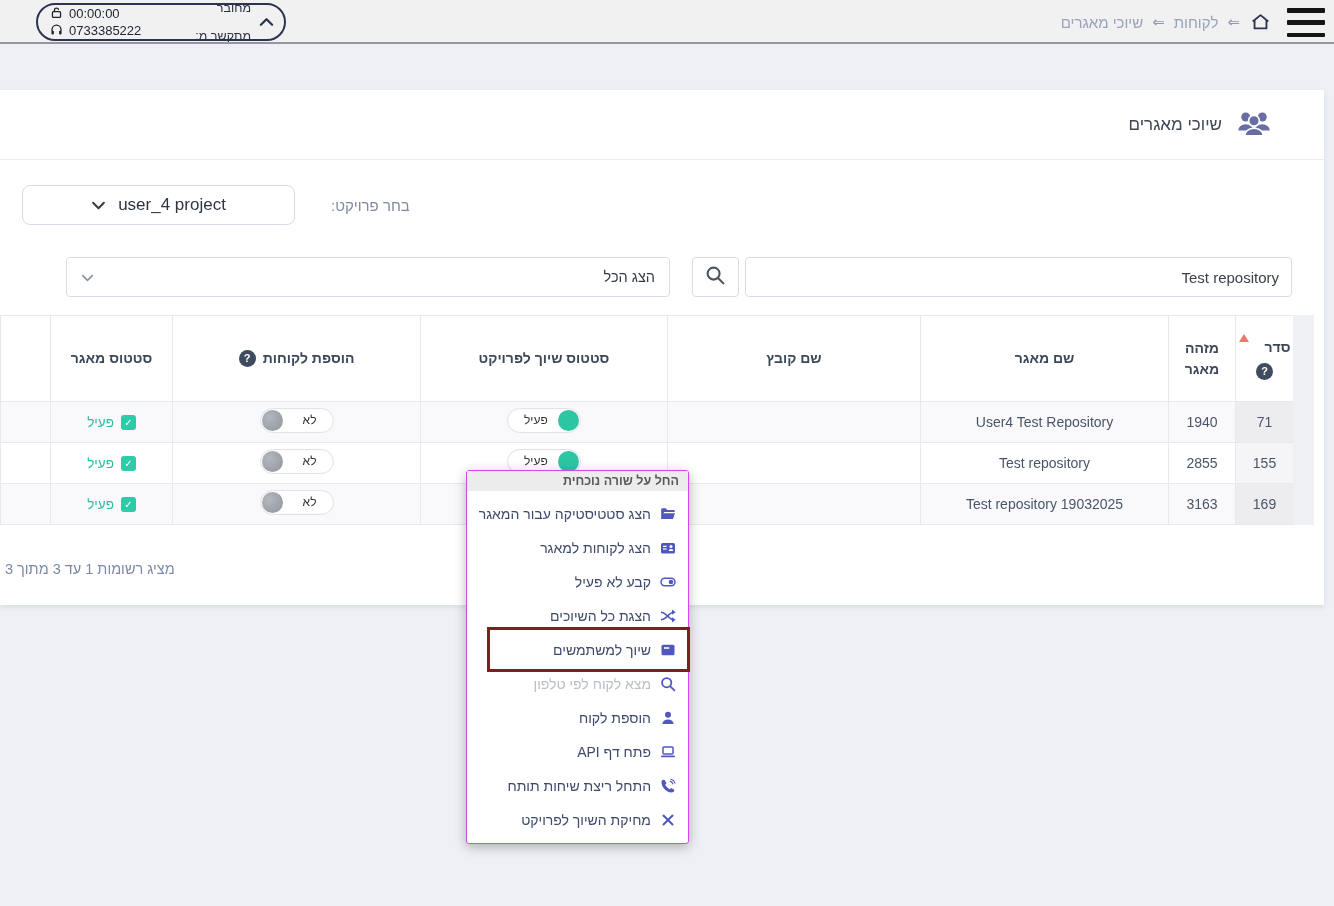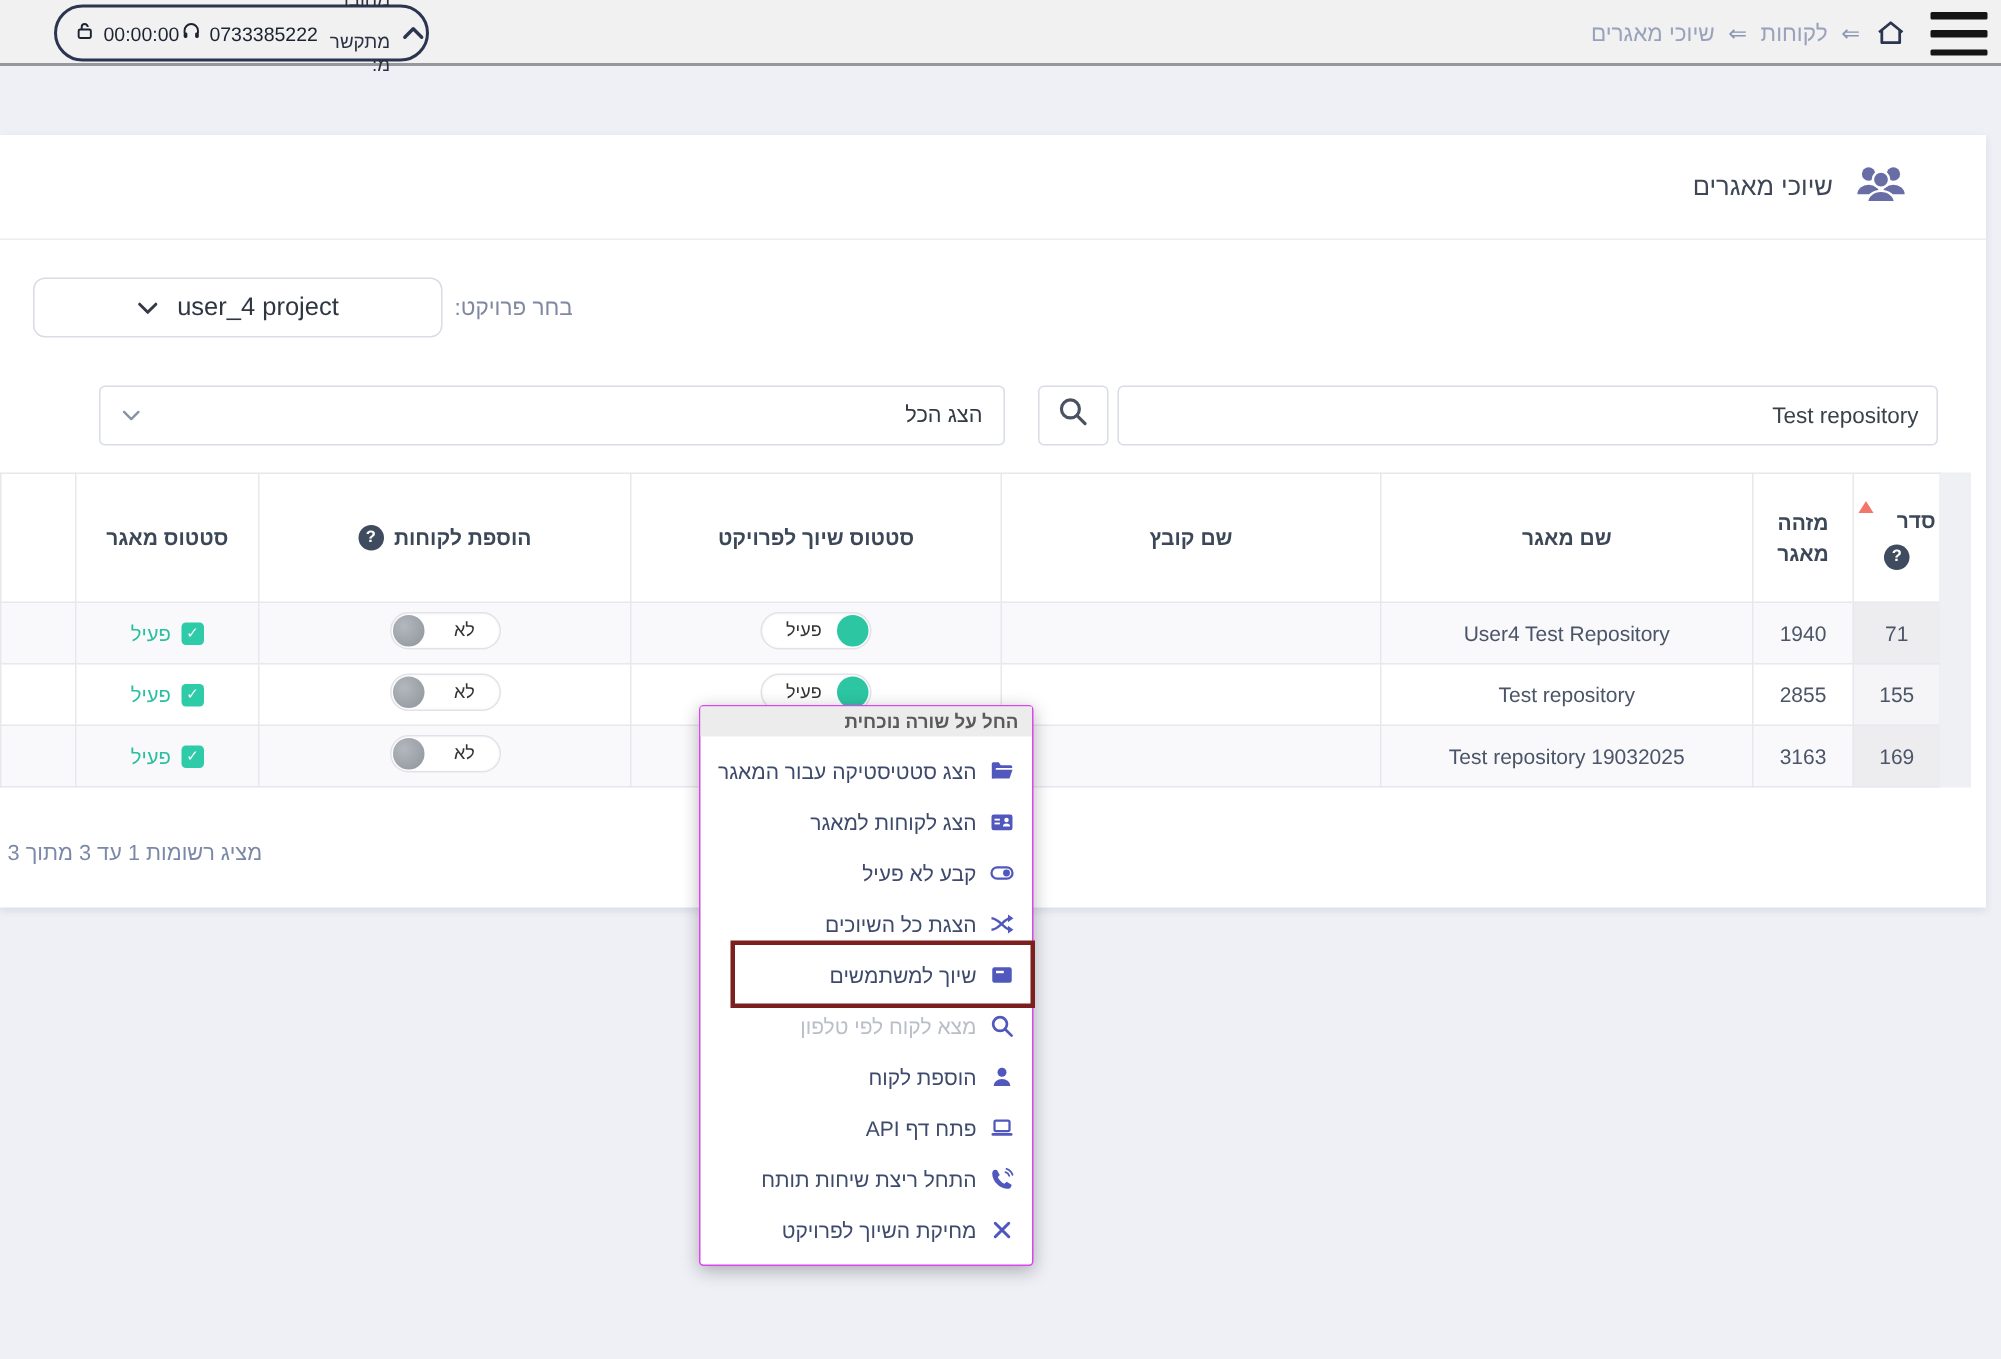--- a/index.html
+++ b/index.html
@@ -13,37 +13,37 @@
   .hamburger { position:absolute; right:9px; top:8px; width:38px; height:29px; cursor:pointer;
     display:flex; flex-direction:column; justify-content:space-between; }
   .hamburger span { display:block; height:4.5px; background:#151515; border-radius:1px; }
   .breadcrumb { position:absolute; right:62px; top:0; height:44px; display:flex; align-items:center;
     direction:rtl; gap:9px; font-size:15px; color:#98a2bb; }
   .crumb-sep { color:#8b96b3; font-size:15px; }
   .home-ic svg { display:block; }
   .call-pill { position:absolute; left:36px; top:3px; width:250px; height:38px;
     border:2px solid #2b3550; border-radius:19px; display:flex; align-items:center;
     padding:0 10px 0 12px; gap:8px; }
-  .cp-nums { display:flex; flex-direction:row; justify-content:center; gap:1px; flex:1; }
+  .cp-nums { display:flex; flex-direction:column; justify-content:center; gap:1px; flex:1; }
   .cp-line { display:flex; align-items:center; gap:6px; font-size:13px; color:#1d2330; line-height:15px; }
   .cp-heb { direction:rtl; display:flex; flex-direction:column; justify-content:center; gap:13px;
     font-size:12.5px; color:#2a3040; text-align:right; line-height:15px; }
   .cp-chevron svg { display:block; }
   
   .card { position:absolute; left:0; top:90px; width:1324px; height:515px; background:#fff;
     box-shadow:0 2px 5px rgba(40,45,80,.10); }
   .title-row { height:70px; border-bottom:1px solid #ececf2; display:flex; direction:rtl;
     align-items:center; padding-right:52px; gap:14px; }
   .page-title { font-size:17px; color:#3f4756; }
   
   .row-project { margin:25px 0 0 0; height:40px; display:flex; align-items:center; }
   .project-select { margin-left:22px; width:273px; height:40px; border:1px solid #d8dce4;
     border-radius:8px; background:#fff; display:flex; align-items:center; justify-content:center;
     gap:12px; cursor:pointer; font-size:17px; color:#2f3642; }
-  .project-label { margin-left:8px; font-size:15px; color:#8089a0; direction:rtl; }
+  .project-label { margin-left:36px; font-size:15px; color:#8089a0; direction:rtl; }
   .row-search { margin-top:32px; padding:0 32px 0 66px; display:flex; direction:rtl; align-items:center; }
   .search-input { width:547px; height:40px; border:1px solid #d8dce4; border-radius:4px;
     padding:0 12px; font-size:15px; color:#3a4148; direction:rtl; text-align:right; outline:none;
     font-family:"Liberation Sans","DejaVu Sans",sans-serif; }
   .search-btn { margin-right:6px; width:47px; height:40px; border:1px solid #d8dce4; border-radius:4px;
     background:#fff; display:flex; align-items:center; justify-content:center; cursor:pointer; }
   .showall-select { margin-right:22px; width:604px; height:40px; border:1px solid #d8dce4; border-radius:4px;
     background:#fff; display:flex; align-items:center; justify-content:space-between;
     padding:0 14px; cursor:pointer; font-size:14.5px; color:#333a44; }
   .showall-select .chev { color:#8892a2; }

